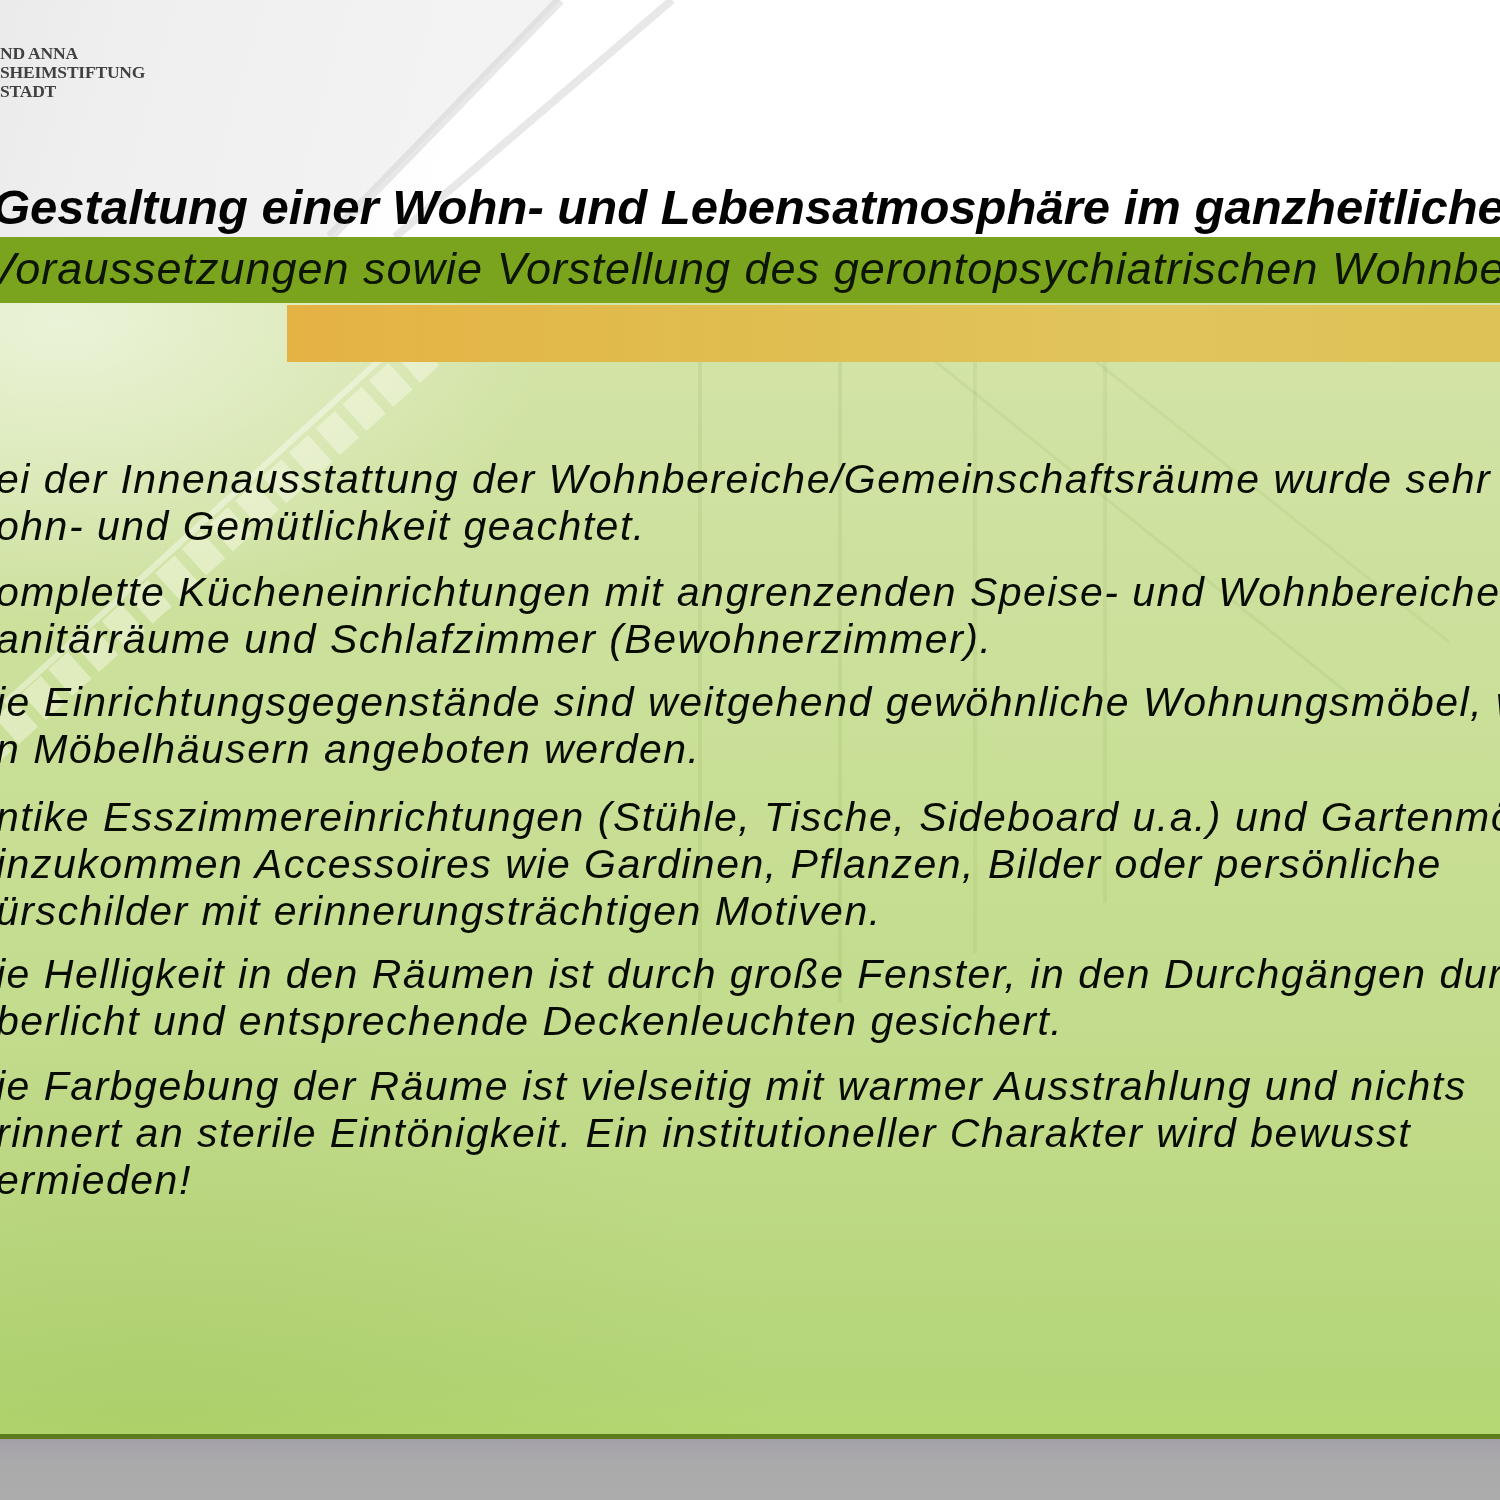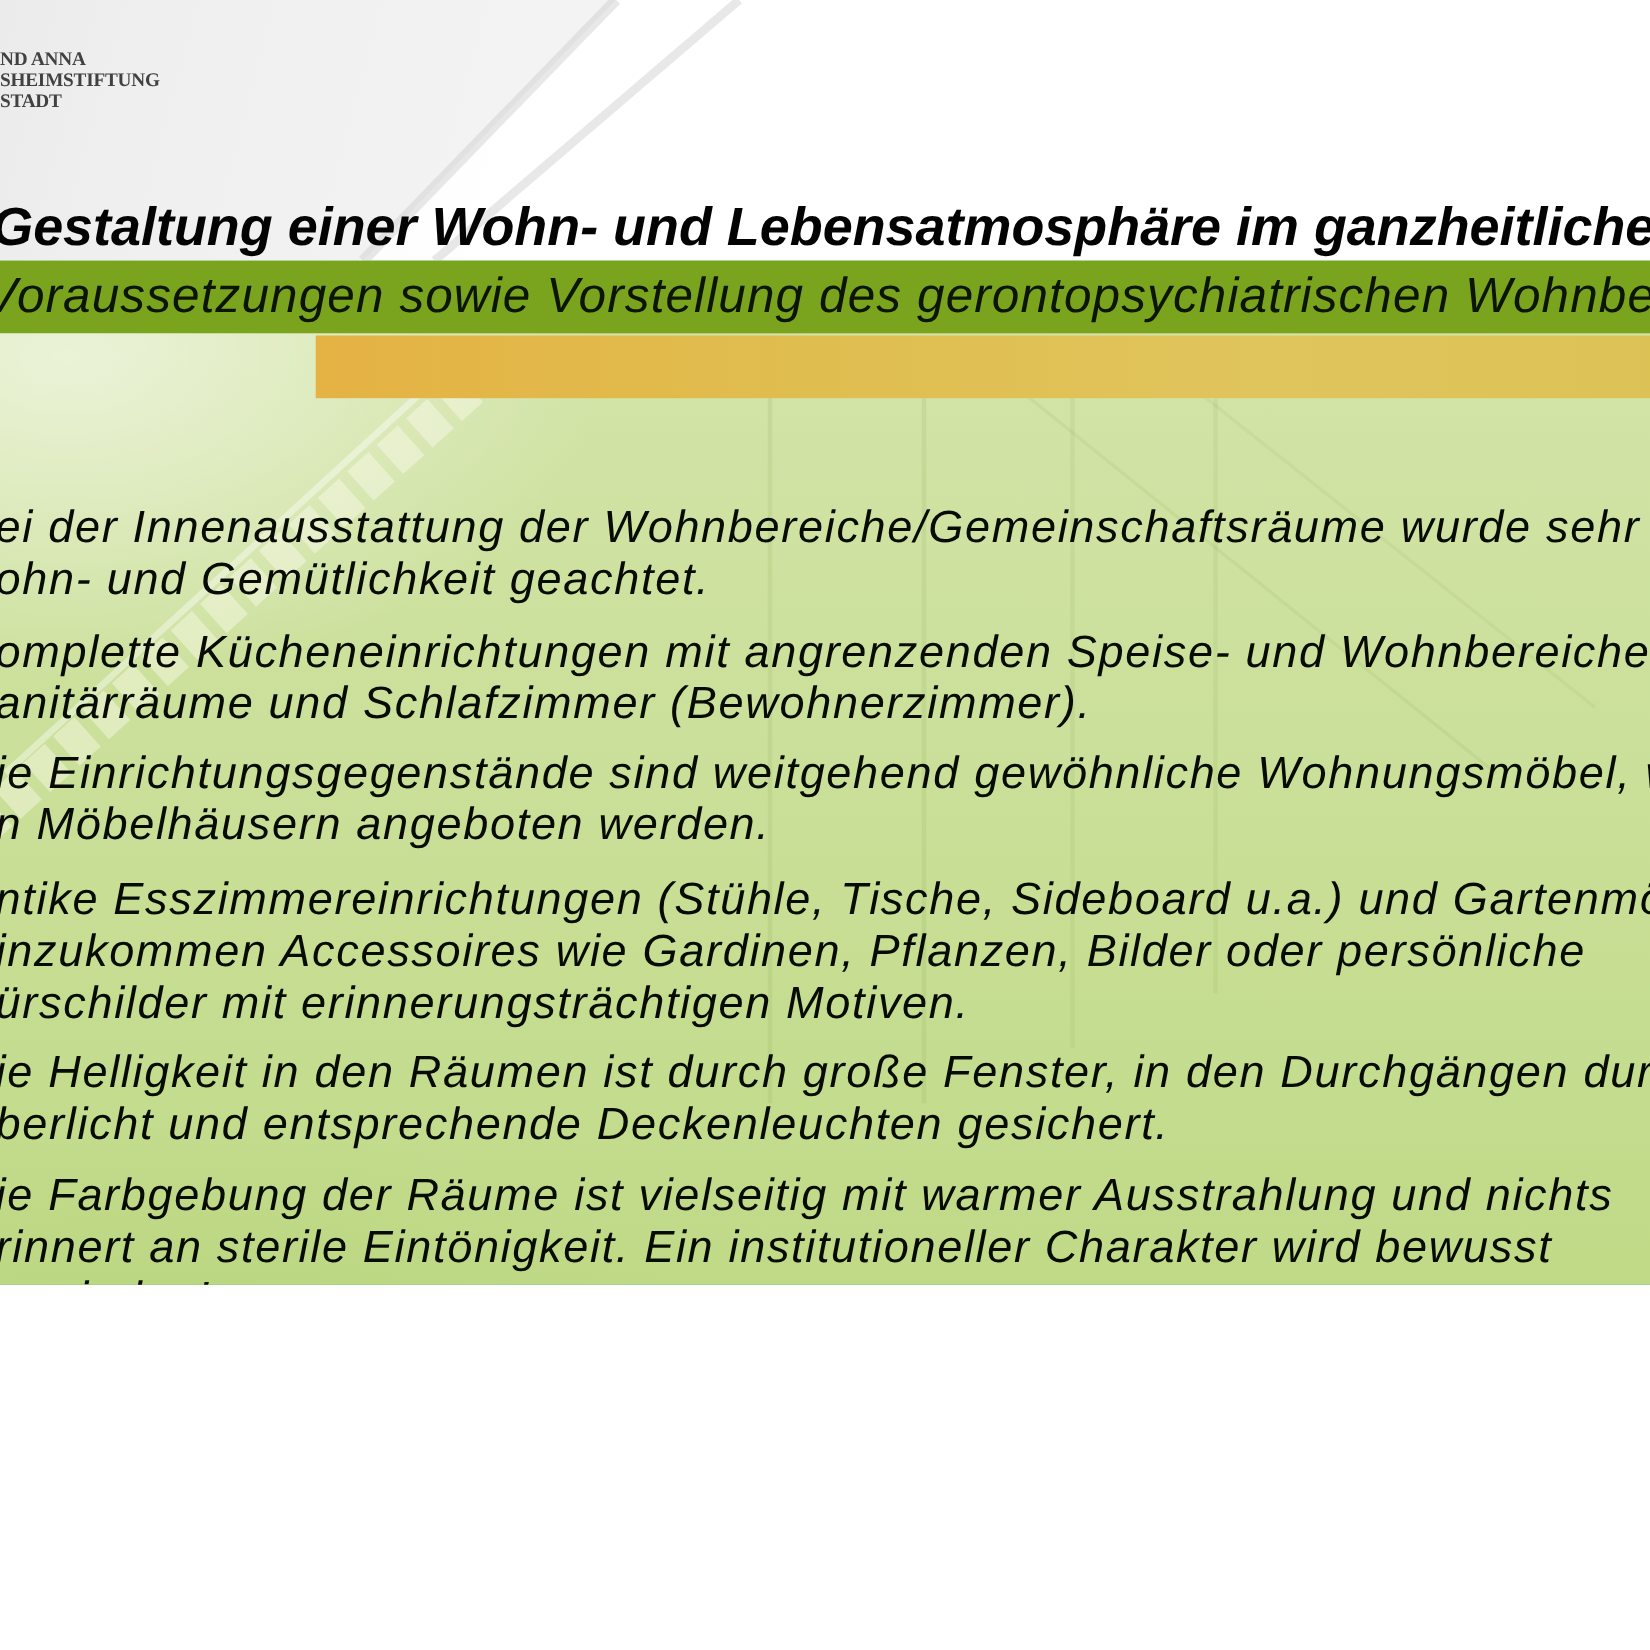--- a/index.html
+++ b/index.html
@@ -1,17 +1,17 @@
 <!DOCTYPE html>
 <html><head>
 <meta charset="utf-8">
 <style>
   html,body{margin:0;padding:0;}
   body{width:1500px;height:1500px;overflow:hidden;font-family:"Liberation Sans",sans-serif;}
-  .slide{position:relative;width:1500px;height:1168px;overflow:hidden;background:#22c55e;}
+  .slide{position:relative;width:1500px;height:1500px;overflow:hidden;background:#e5e5e5;}
 
   
   .header{position:absolute;left:0;top:0;width:1500px;height:237px;
     background:linear-gradient(105deg,#ededed 0%,#f7f7f7 10%,#ffffff 32%,#ffffff 100%);}
   .header-watermark{position:absolute;left:0;top:0;}
   .logo{position:absolute;left:0;top:44px;color:#414141;font-family:"Liberation Serif",serif;
     font-weight:bold;font-size:17.5px;line-height:19px;letter-spacing:-0.2px;white-space:nowrap;}
   .title{position:absolute;left:-8px;top:179px;width:1520px;white-space:nowrap;overflow:hidden;
     font-weight:bold;font-style:italic;font-size:49px;line-height:56px;color:#030303;letter-spacing:0px;}
 

